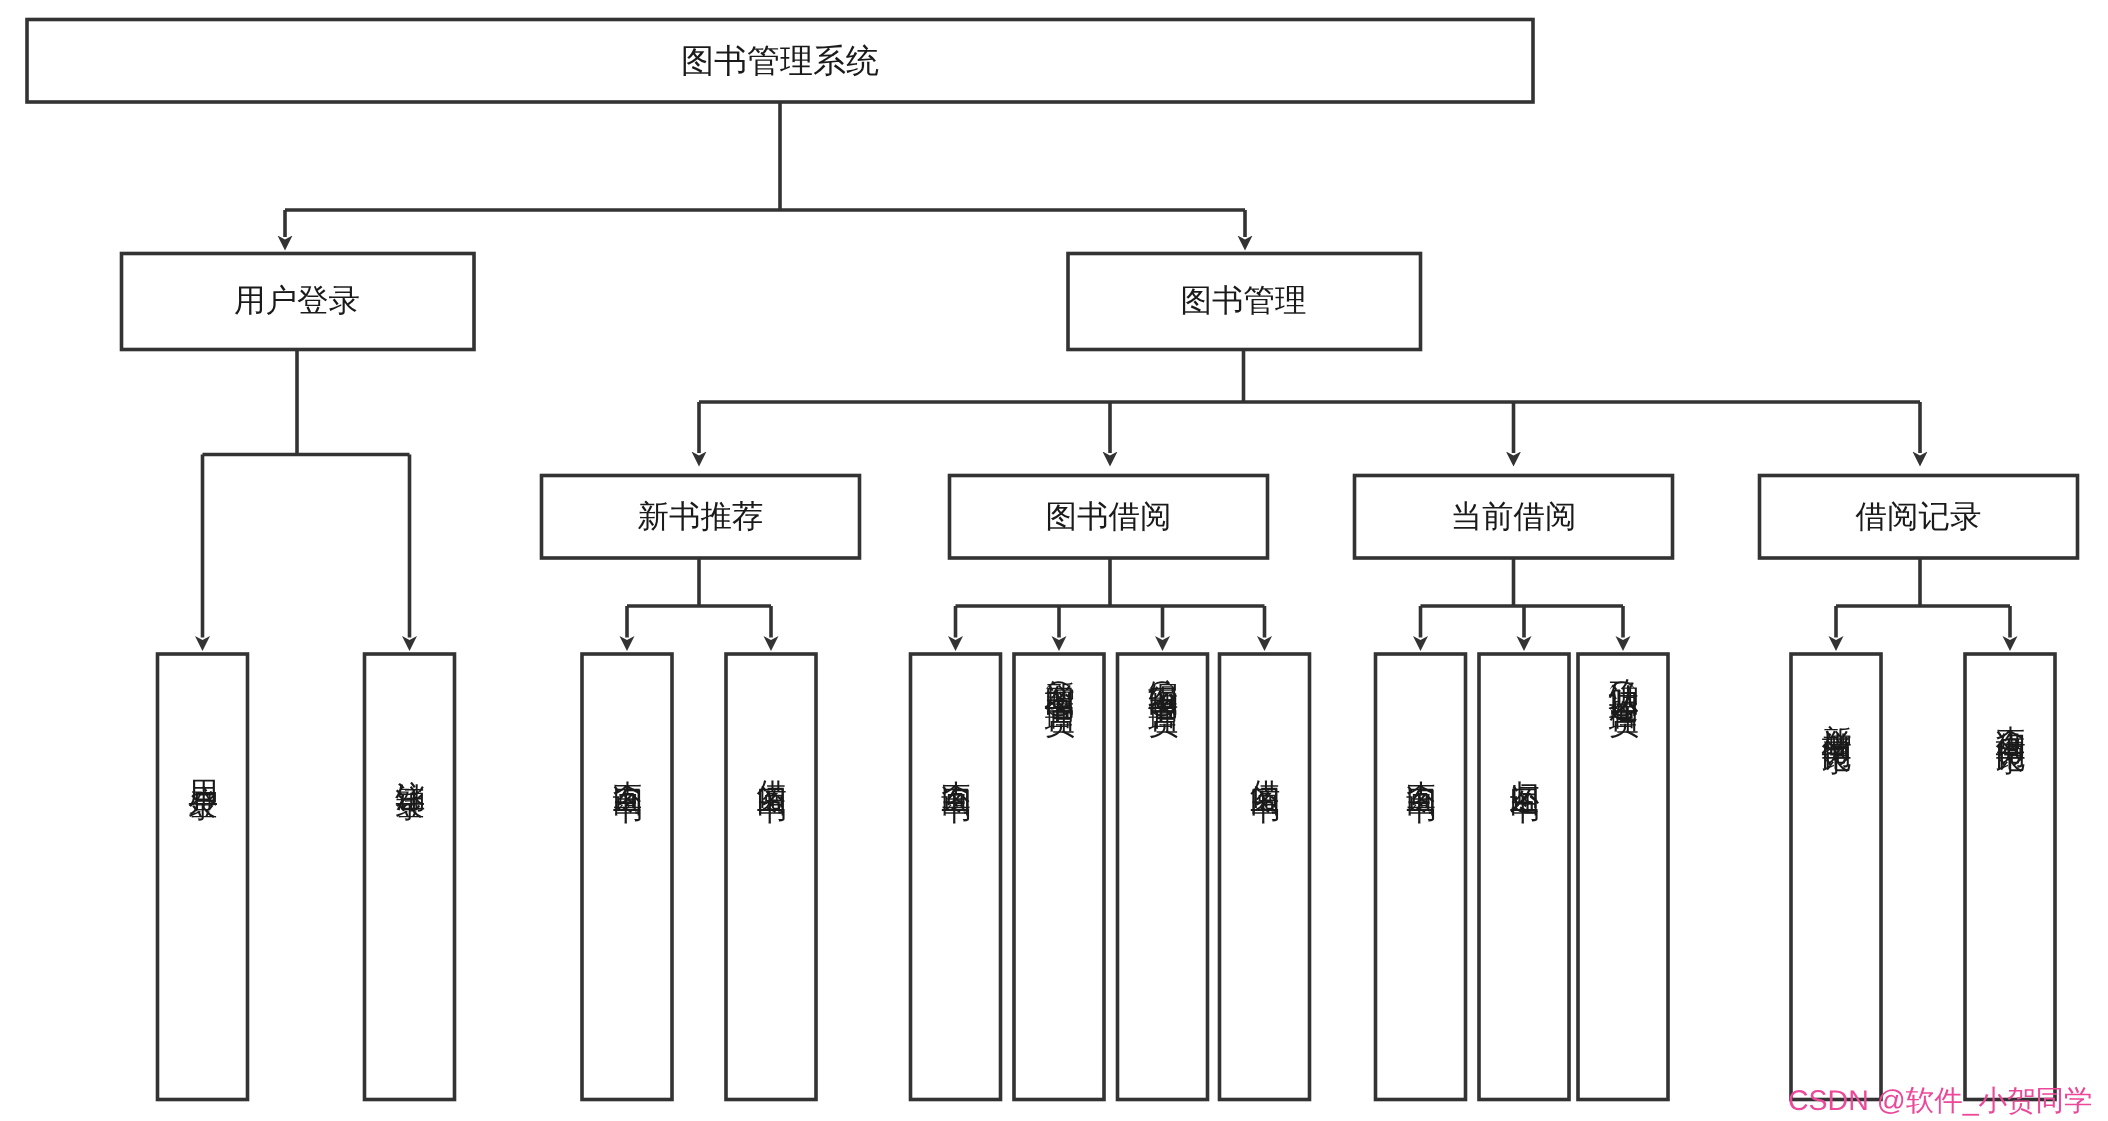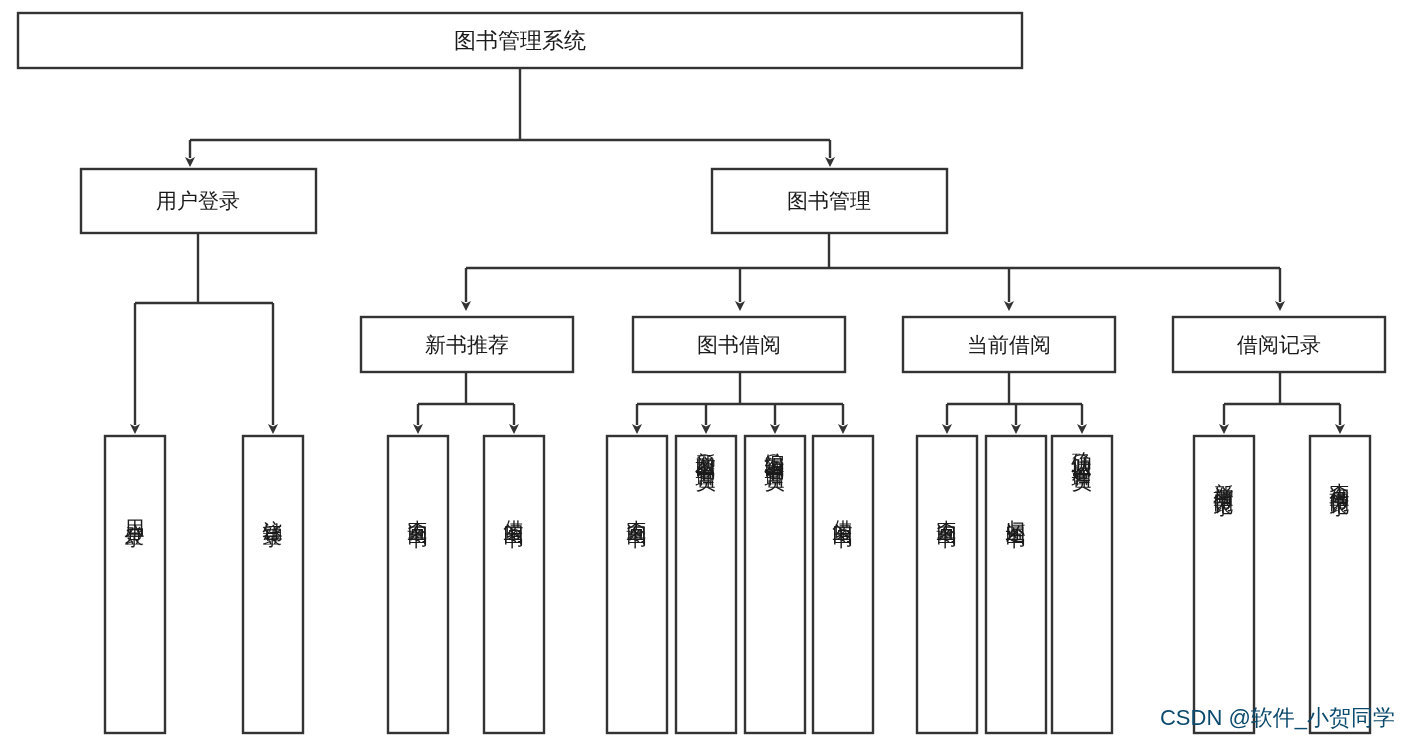--- a/index.html
+++ b/index.html
@@ -48,24 +48,24 @@
     stroke-width: 2.4;
     fill: none;
   }
   .arrow-head {
     fill: #333333;
     stroke: none;
   }
   .watermark {
     position: absolute;
     right: 10px;
-    bottom: 14px;
-    font-family: "Liberation Sans", "DejaVu Sans", sans-serif;
-    font-size: 22px;
-    color: #0c4a6e;
+    bottom: 0;
+    font-family: "Liberation Sans", "DejaVu Sans", sans-serif;
+    font-size: 19px;
+    color: #ec4899;
     white-space: nowrap;
     pointer-events: none;
   }
 </style>
 </head>
 <body>
 
 <svg id="diagram" viewBox="0 0 1405 747" xmlns="http://www.w3.org/2000/svg">
 
   <defs>

